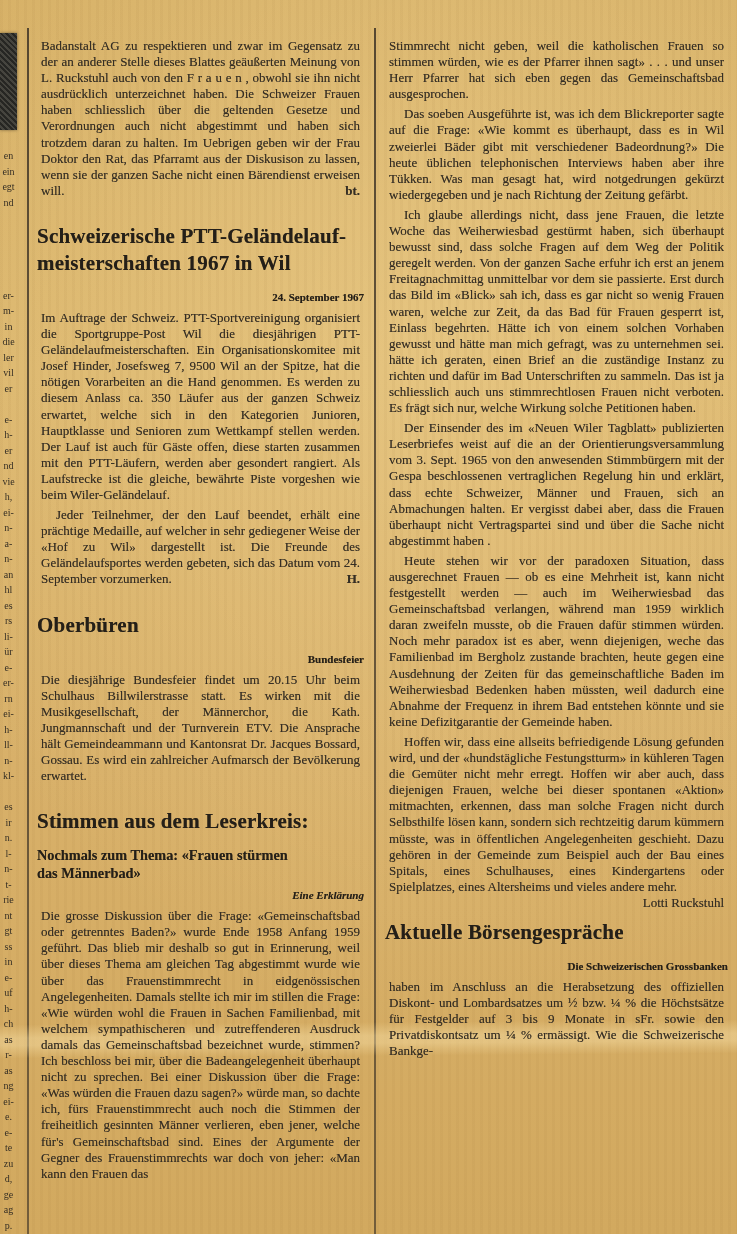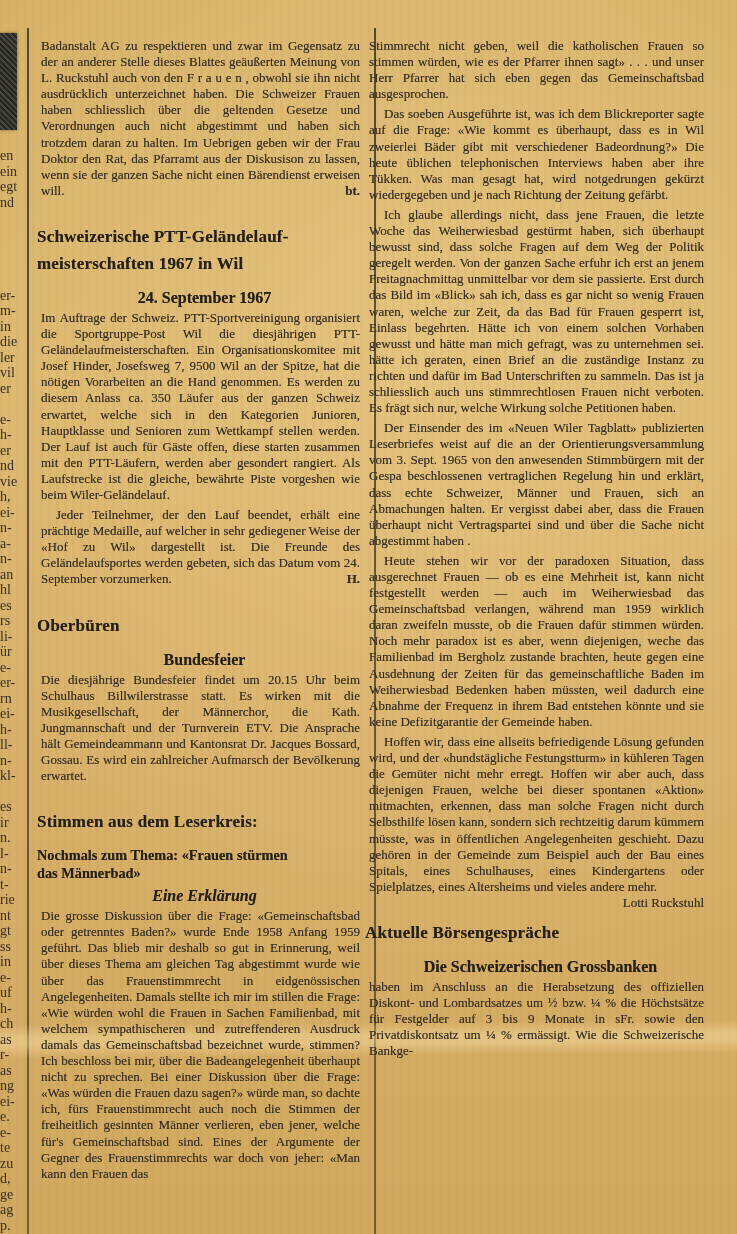--- a/index.html
+++ b/index.html
@@ -28,43 +28,43 @@
     position:absolute; left:0; top:33px; width:17px; height:97px;
     background:#3b3a35;
     background-image:repeating-linear-gradient(45deg, rgba(0,0,0,.35) 0 2px, rgba(90,88,80,.35) 2px 4px);
     box-shadow:0 0 3px rgba(0,0,0,.45);
   }
   .rule{position:absolute; width:2px; background:linear-gradient(180deg, rgba(63,52,38,.85), rgba(63,52,38,.65));}
   .rule-left{left:27px; top:28px; height:1206px;}
   .rule-mid{left:374px; top:28px; height:1206px;}
   .fragments{
     position:absolute; left:0; top:148px; width:20px;
-    font-size:14px; color:var(--ink); text-align:left;
+    font-size:10px; color:var(--ink); text-align:center;
   }
   .frag{height:15.5px; line-height:15.5px; padding-right:3px; white-space:nowrap; overflow:hidden;}
   .col{position:absolute; top:34px; text-align:justify;}
   .col-left{left:37px; width:327px;}
-  .col-right{left:365px; width:343px;}
+  .col-right{left:385px; width:343px;}
   p.body{
     margin:4px; font-size:13px; line-height:16.1px;
     text-shadow:0 0 .5px rgba(53,46,36,.55);
   }
   p.ind{text-indent:15px;}
   .sig{float:right; font-weight:bold; padding-left:10px;}
   .sig-name{float:right; font-weight:normal; padding-left:10px;}
   .headline{
-    margin:24px 0 0 0; font-size:17px; line-height:27px; font-weight:bold;
+    margin:24px 0 0 0; font-size:21px; line-height:27px; font-weight:bold;
     color:var(--headline-ink); letter-spacing:.2px; text-align:left;
     text-shadow:0 0 .6px rgba(36,31,24,.6);
   }
   .headline.tight{}
   .hl-line{display:block;}
   .subhead{
-    margin:12px 0 3px 8px; font-size:16px; line-height:17px; font-weight:bold;
-    color:var(--headline-ink); text-align:center; text-shadow:0 0 .5px rgba(36,31,24,.55);
+    margin:12px 0 3px 8px; font-size:11px; line-height:17px; font-weight:bold;
+    color:var(--headline-ink); text-align:right; text-shadow:0 0 .5px rgba(36,31,24,.55);
   }
   .topic{margin:12px 0 0 0; font-size:14.3px; line-height:17.5px; font-weight:bold;
     color:var(--headline-ink); text-align:left; text-shadow:0 0 .5px rgba(36,31,24,.55);}
   .gap-s{margin-top:5px;font-style:italic;}
   .gap-p{margin-top:2px;}
 </style>
 </head>
 <body>
 
 <div class="page">

